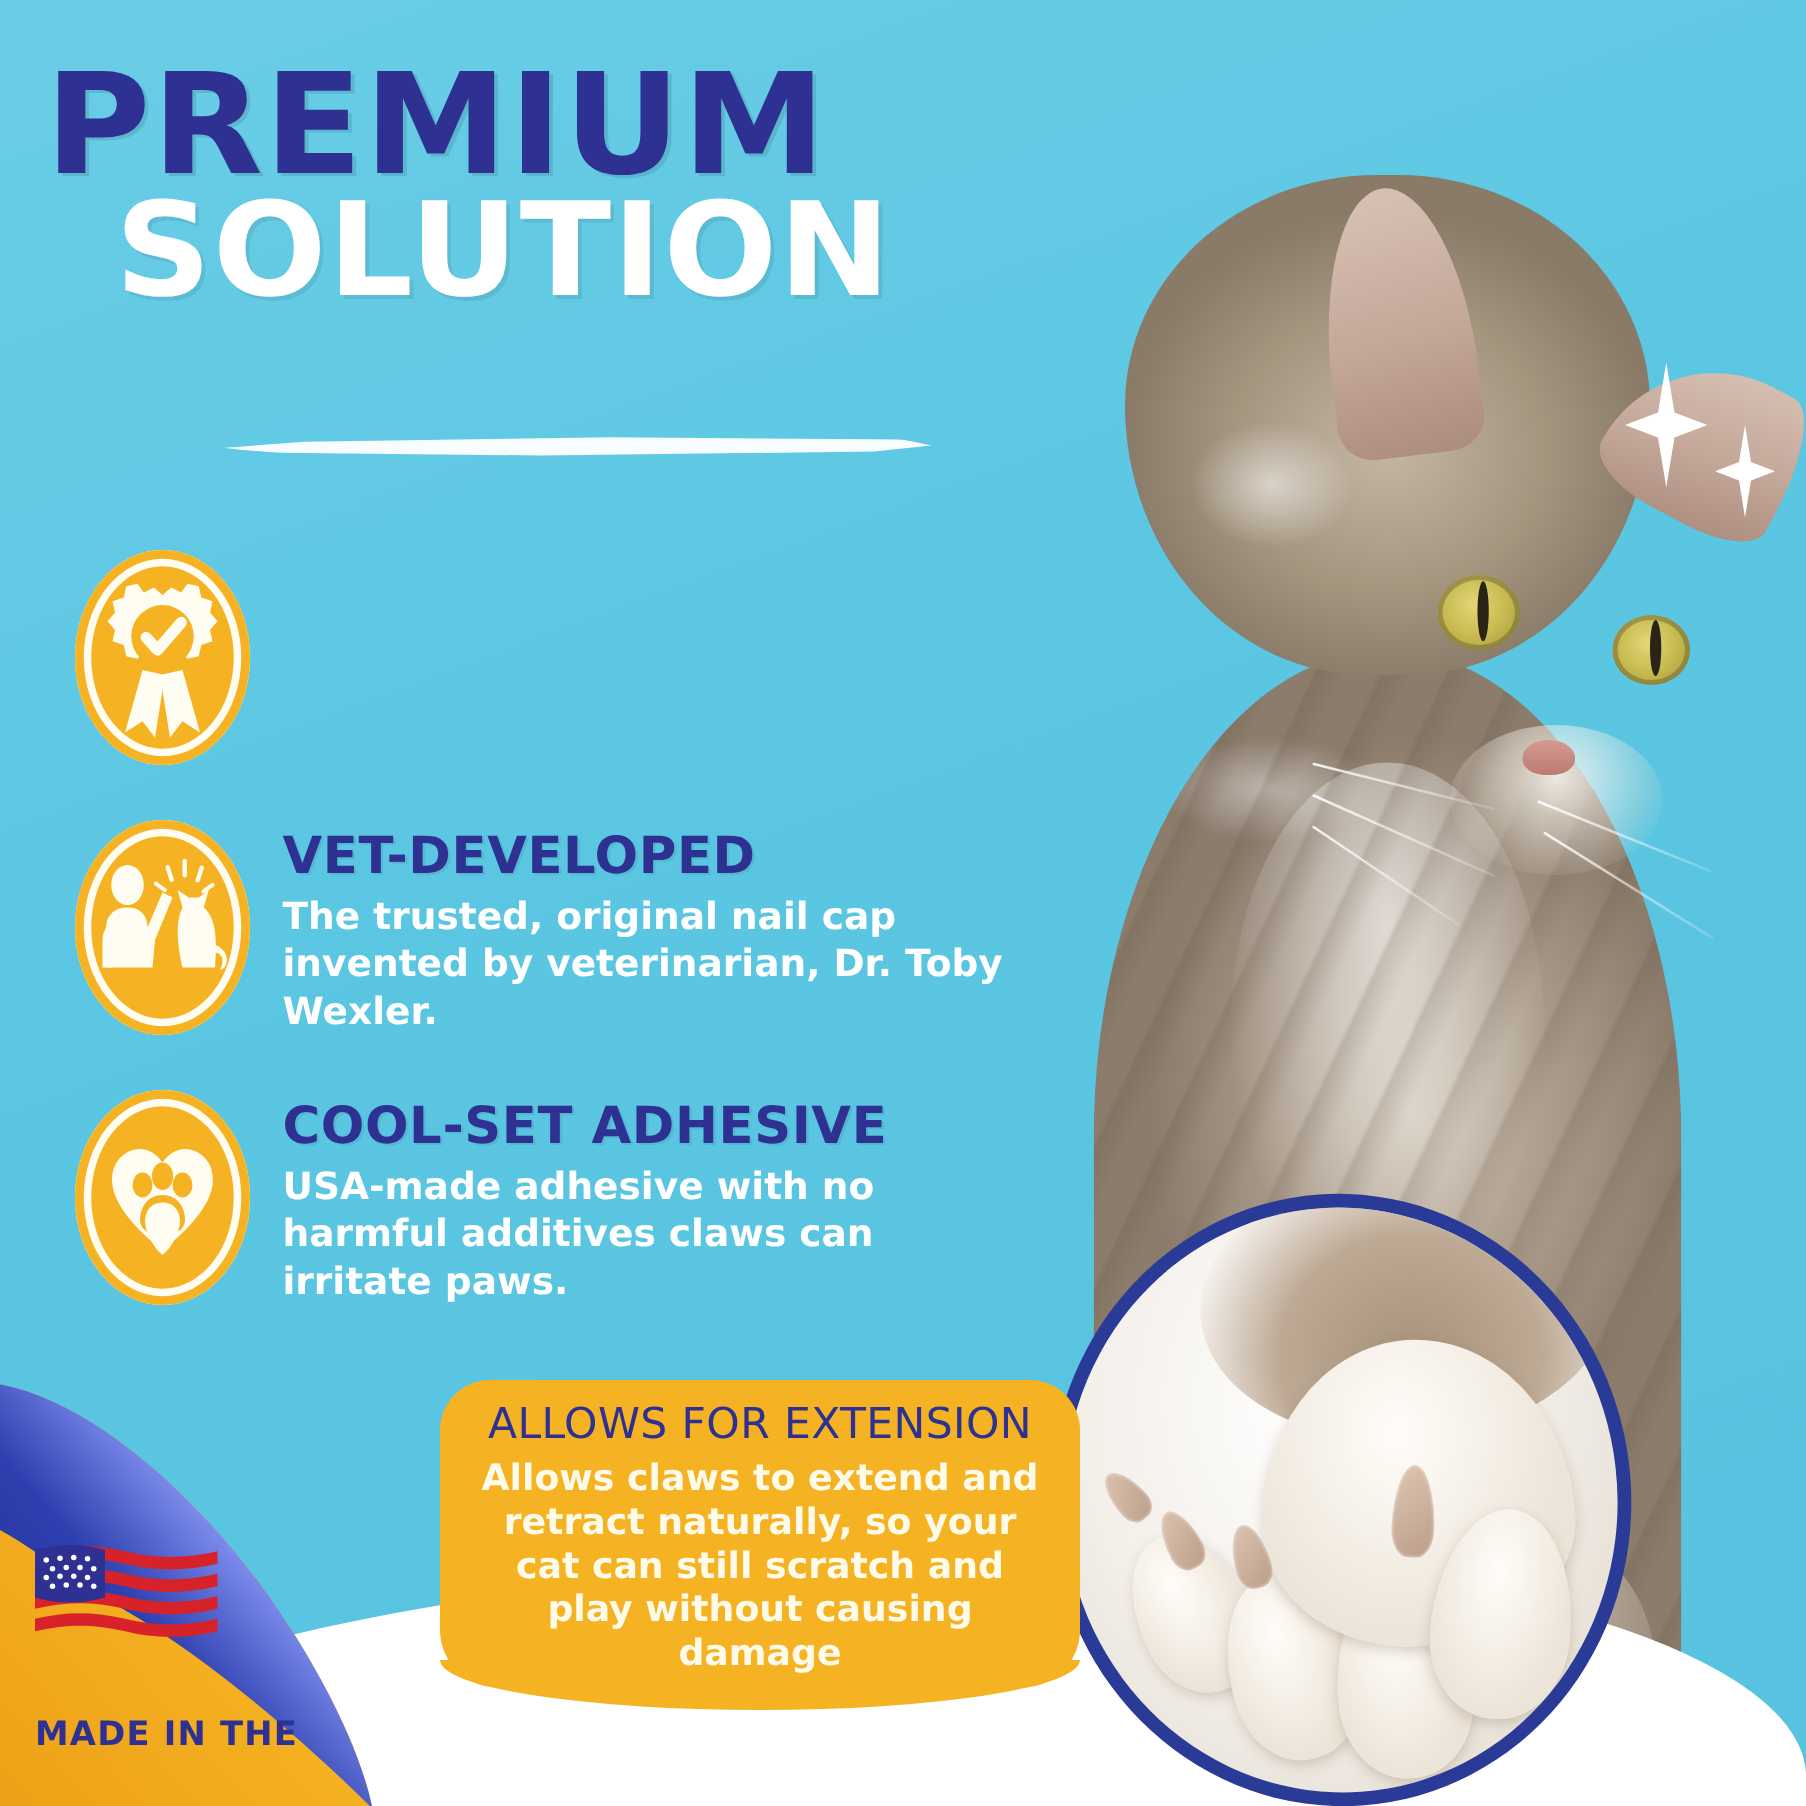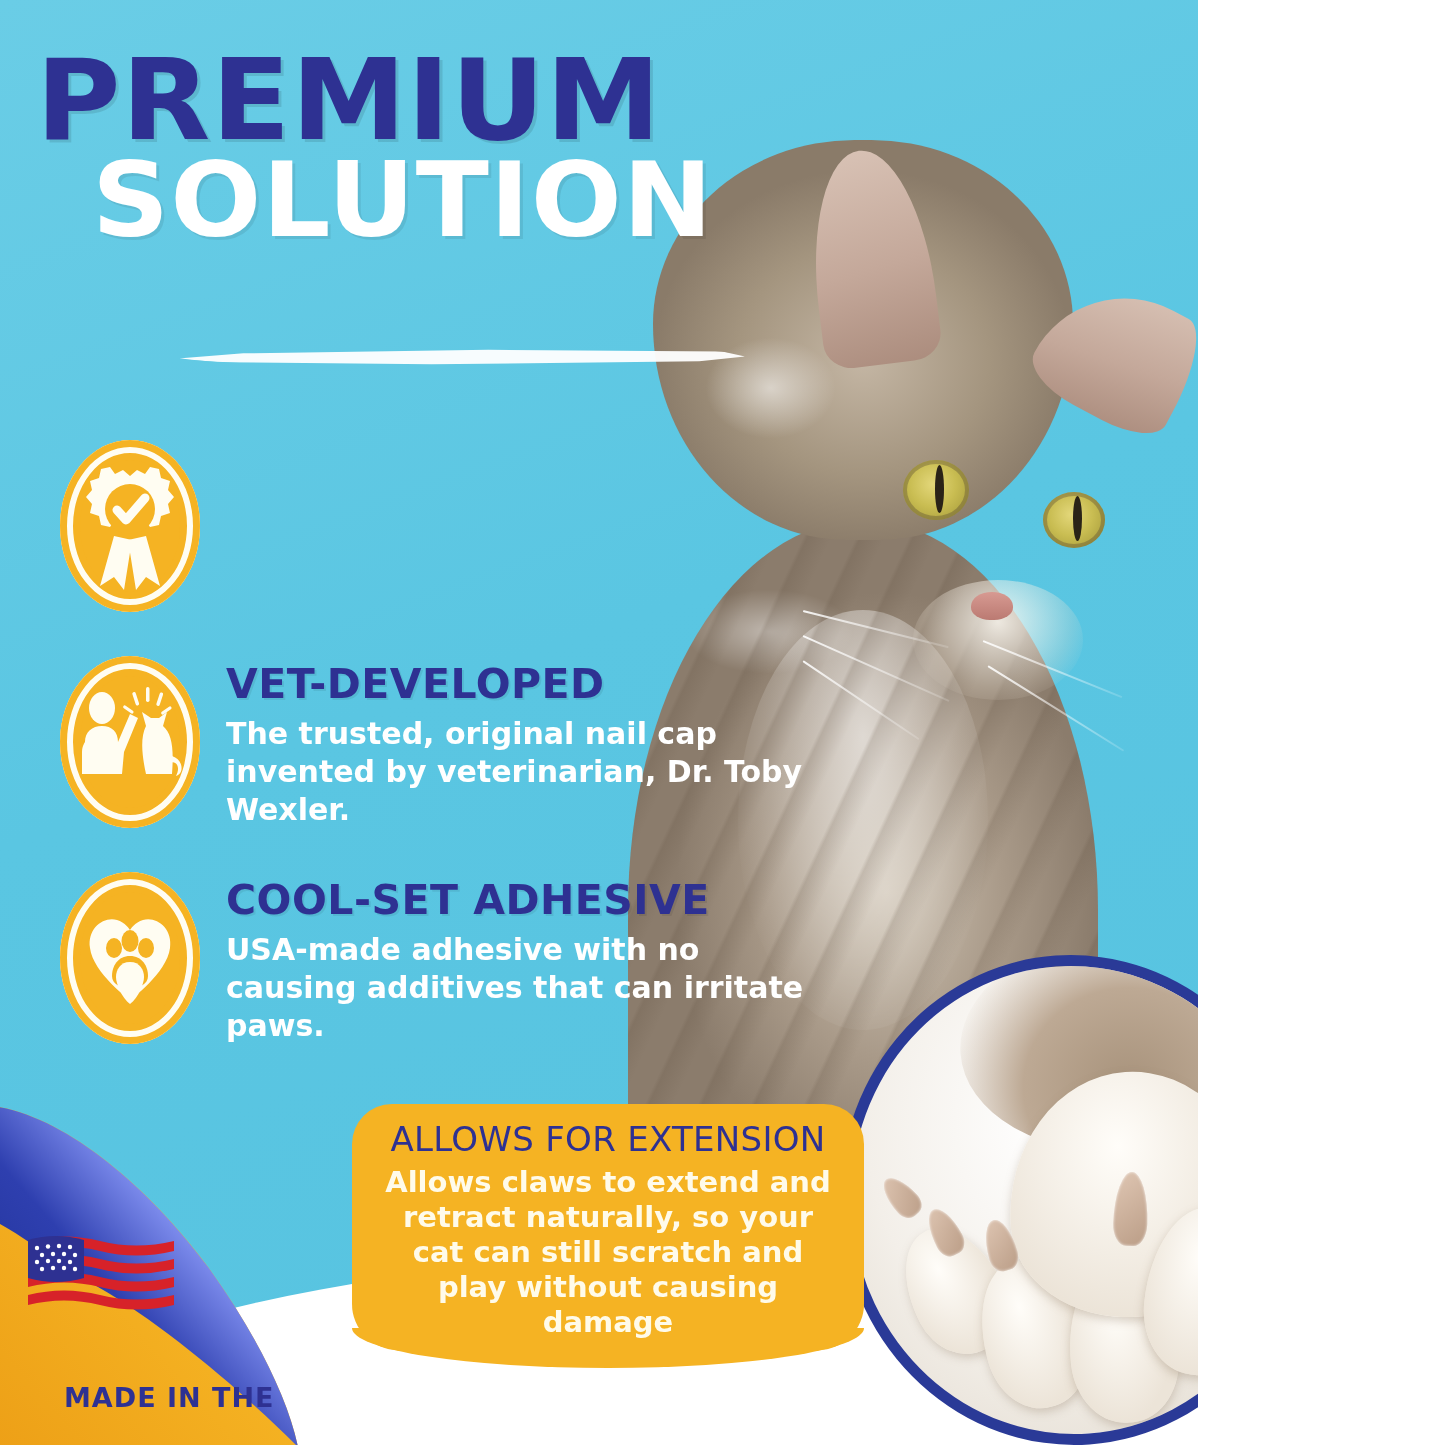--- a/index.html
+++ b/index.html
@@ -4,21 +4,21 @@
 <title>Premium Solution — Nail Caps Infographic</title>
 <style>
   * { box-sizing: border-box; margin: 0; padding: 0; }
   html, body {
     width: 1445px; height: 1445px;
     font-family: "Liberation Sans", sans-serif;
     overflow: hidden;
   }
   #poster {
     position: relative;
-    width: 1198px; height: 1445px;
+    width: 1445px; height: 1445px;
     background: linear-gradient(160deg, #6ACDE6 0%, #5AC6E2 45%, #57C3E0 100%);
     overflow: hidden;
   }
 
   
   .cat-photo {
     position: absolute;
     right: 0; top: 0;
     width: 640px; height: 1445px;
     overflow: hidden;
@@ -274,25 +274,24 @@
     left: 0; bottom: -10px;
     width: 1445px; height: 210px;
     background: #fff;
     border-radius: 65% 42% 0 0 / 100% 90% 0 0;
     z-index: 3;
   }
 
   
   .peel { position: absolute; left: -2px; bottom: -2px; width: 330px; height: 350px; z-index: 8; }
   .usa-text {
-    position: absolute; left: 28px; bottom: 34px; z-index: 9;
+    position: absolute; left: 28px; bottom: 44px; z-index: 9;
     font-family: "DejaVu Sans", sans-serif;
     color: #2E3192; font-weight: 700;
     line-height: .95;
-    margin-left: 36px;
   }
   .usa-text .made { font-size: 27px; letter-spacing: 1px; }
   .usa-text .usa { font-size: 60px; letter-spacing: 1px; }
   .flag { position: absolute; left: 26px; bottom: 128px; width: 150px; height: 86px; z-index: 9; }
 </style>
 </head>
 <body>
 
 <div id="poster">
 
@@ -400,21 +399,21 @@
             <ellipse cx="86" cy="76" rx="8" ry="10"></ellipse>
             <path d="M70 84 C58 84 52 94 52 104 C52 112 60 116 70 116
                      C80 116 88 112 88 104 C88 94 82 84 70 84 Z"></path>
           </g>
           <path d="M70 90 C60 90 56 98 56 105 C56 112 62 126 70 132
                    C78 126 84 112 84 105 C84 98 80 90 70 90 Z" fill="#FFFDF2"></path>
         </svg>
       </div>
       <div class="ftext">
         <div class="ftitle">COOL-SET ADHESIVE</div>
-        <div class="fbody">USA-made adhesive with no causing additives that can irritate paws.</div>
+        <div class="fbody">USA-made adhesive with no harmful additives claws can irritate paws.</div>
       </div>
     </div>
   </div>
 
   <div class="bottom-wave"></div>
 
   <div class="paw-oval">
     <div class="fur-top"></div>
     <div class="toe" style="left:52px;  top:250px; width:92px;  height:132px; transform:rotate(-24deg);"></div>
     <div class="toe" style="left:122px; top:290px; width:100px; height:150px; transform:rotate(-12deg);"></div>

